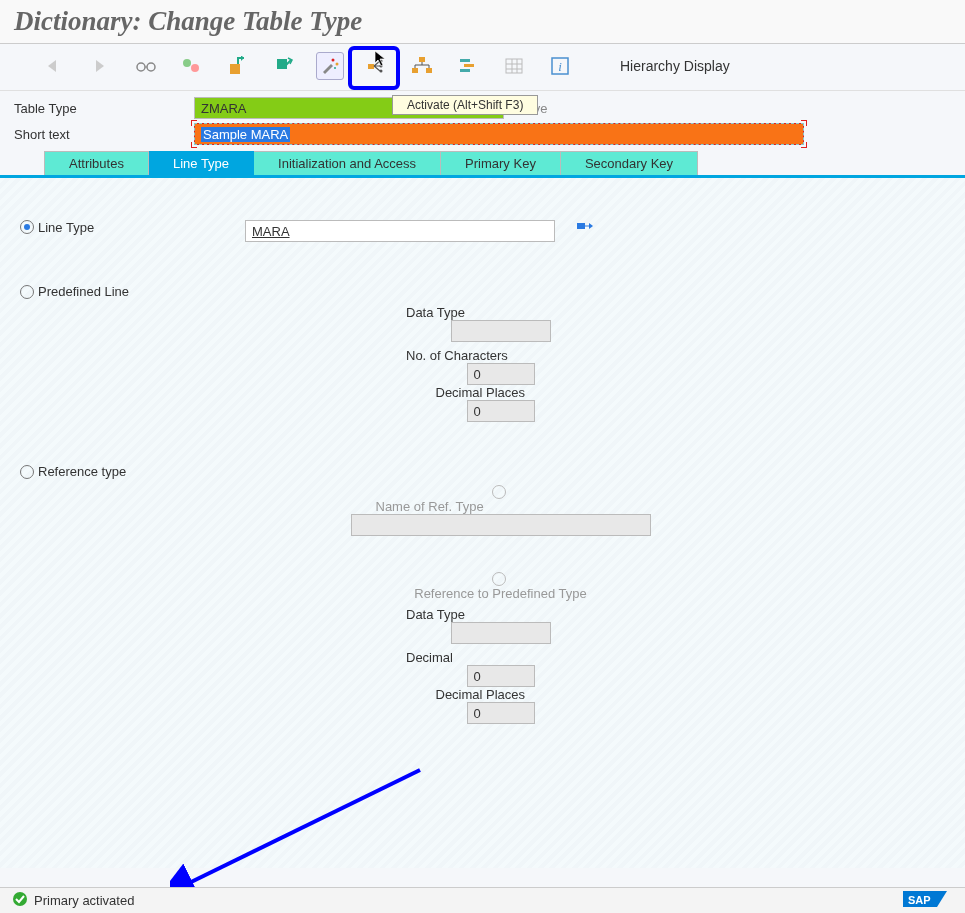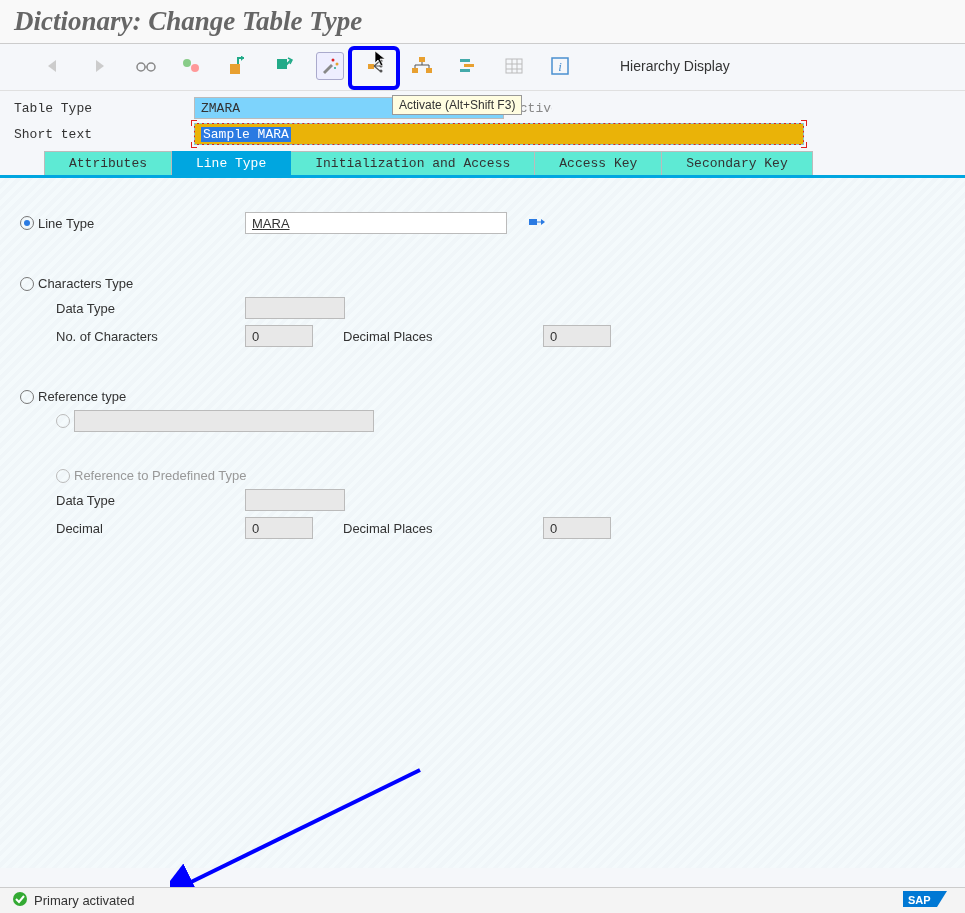--- a/index.html
+++ b/index.html
@@ -45,48 +45,47 @@
   .highlight-box {
     position: absolute;
     border: 4px solid #0000ff;
     border-radius: 6px;
     pointer-events: none;
   }
   .tooltip-box {
     position: absolute;
     background: #fffde0;
     border: 1px solid #999;
-    padding: 2px 6px;
+    padding: 2px 14px;
     font-size: 12px;
     color: #333;
     z-index: 10;
   }
   .form-area {
     padding: 6px 14px 0 14px;
-    font-family: Liberation Mono, monospace;
   }
   .row { display: flex; align-items: center; margin-bottom: 4px; }
   .row-label { width: 180px; }
   .field {
     border: 1px solid #bbb;
-    background: #7dd3fc;
+    background: #84cc16;
     padding: 2px 6px;
     height: 22px;
     display: inline-flex;
     align-items: center;
   }
   .short-text-wrap {
     position: relative;
     width: 610px;
   }
   .short-text-input {
     width: 100%;
     border: 1px solid #e02020;
     padding: 3px 6px;
-    background: #eab308;
+    background: #f97316;
     height: 22px;
     outline: 1px dashed #8cc;
     outline-offset: -1px;
   }
   .short-text-input .sel {
     background: #2a7ae2;
     color: #fff;
     padding: 0 2px;
   }
   .corner { position: absolute; width: 6px; height: 6px; border: 1px solid #e02020; }
@@ -136,25 +135,25 @@
   .radio.dis { border-color: #bbb; }
   .inp {
     border: 1px solid #bbb;
     background: #fff;
     height: 22px;
     padding: 2px 6px;
     display: inline-flex;
     align-items: center;
   }
   .inp.ro { background: #e8e8e8; }
-  .inp.w-lg { width: 262px; }
+  .inp.w-lg { width: 310px; margin-top: 8px; }
   .inp.w-md { width: 100px; }
   .inp.w-sm { width: 68px; }
   .inp.w-ref { width: 300px; }
-  .sub { margin-left: 36px; }
+  .sub { margin-left: 36px; flex-direction: column; }
   .sublabel { width: 189px; display:inline-block; }
   .dis-text { color: #999; }
   .struct-icon { margin-left: 22px; }
   .status-bar {
     position: absolute;
     bottom: 0; left: 0; right: 0;
     height: 26px;
     border-top: 1px solid #ccc;
     background: #f4f4f4;
     display: flex;
@@ -282,21 +281,21 @@
         <span class="corner bl"></span>
         <span class="corner br"></span>
       <div class="short-text-input"><span class="sel">Sample MARA</span></div>
     </div>
   </div>
 
   <div class="tabs">
     <div class="tab">Attributes</div>
     <div class="tab active">Line Type</div>
     <div class="tab">Initialization and Access</div>
-    <div class="tab">Access Key</div>
+    <div class="tab">Primary Key</div>
     <div class="tab">Secondary Key</div>
   </div>
 </div>
 <div class="tab-underline">
     <div class="notch"></div>
   </div>
 
 <div class="content">
   <div class="grp-row">
     <div class="grp-label">
@@ -313,21 +312,21 @@
           <path d="M12 3 L16 6 L12 9" fill="#2a7ae2"></path>
         </svg>
     </span>
   </div>
 
   <div style="height:30px;"></div>
 
   <div class="grp-row">
     <div class="grp-label">
       <span class="radio"></span>
-      <span>Characters Type</span>
+      <span>Predefined Line</span>
     </div>
   </div>
   <div class="grp-row sub">
     <span class="sublabel">Data Type</span>
     <div class="inp ro w-md"></div>
   </div>
   <div class="grp-row sub">
     <span class="sublabel">No. of Characters</span>
     <div class="inp ro w-sm">0</div>
     <span style="width:30px;"></span>
@@ -339,20 +338,21 @@
   <div style="height:30px;"></div>
 
   <div class="grp-row">
     <div class="grp-label">
       <span class="radio"></span>
       <span>Reference type</span>
     </div>
   </div>
   <div class="grp-row sub">
     <span class="radio dis"></span>
+    <span class="dis-text" style="width:250px;">Name of Ref. Type</span>
     <div class="inp ro w-ref"></div>
   </div>
 
   <div style="height:24px;"></div>
 
   <div class="grp-row sub">
     <span class="radio dis"></span>
     <span class="dis-text">Reference to Predefined Type</span>
   </div>
   <div class="grp-row sub">

